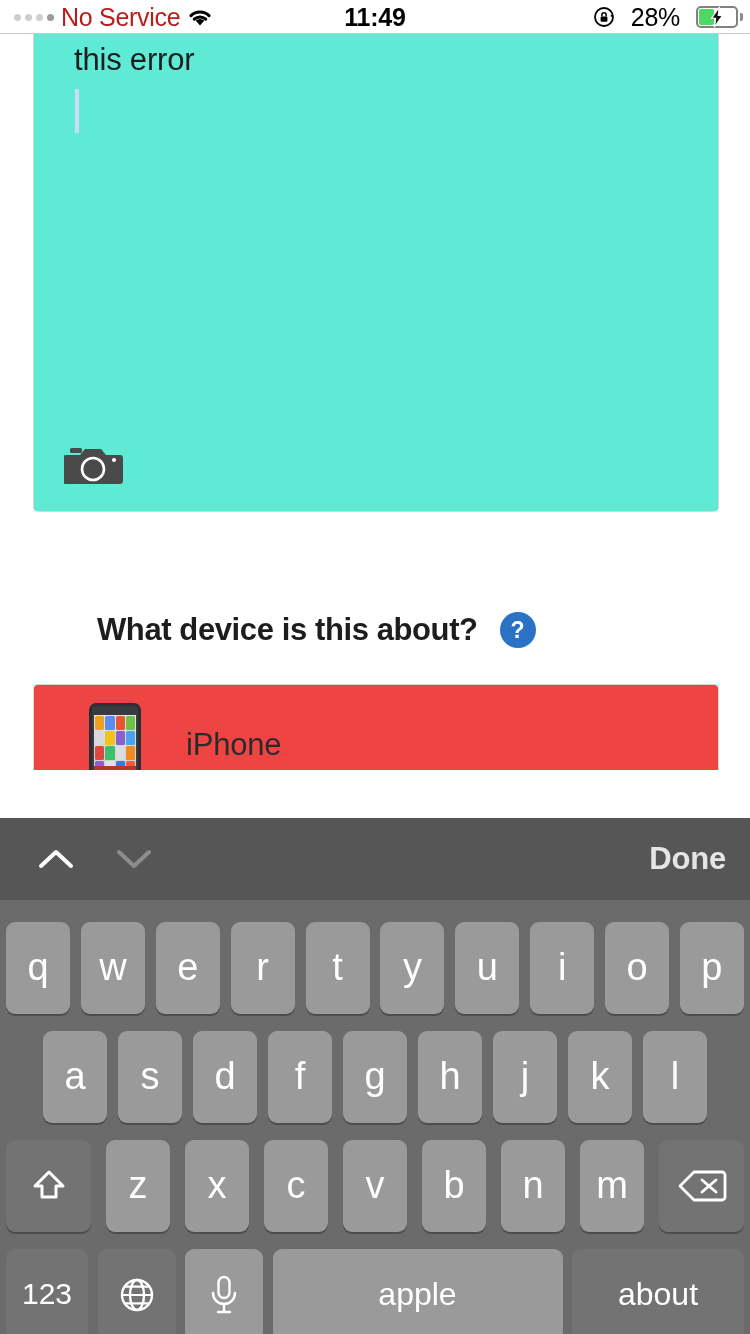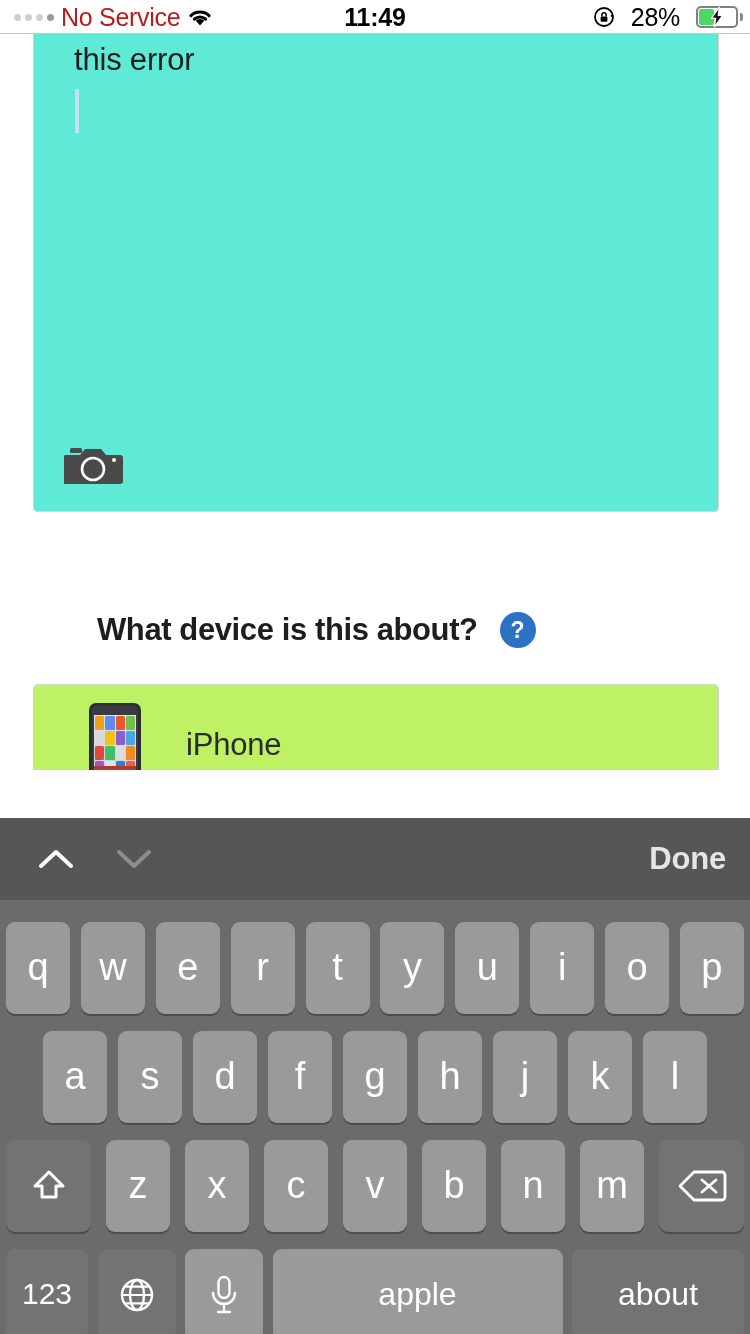--- a/index.html
+++ b/index.html
@@ -100,21 +100,21 @@
     width: 36px; height: 36px; border-radius: 50%;
     background: #2b72c4; color: #fff;
     display: flex; align-items: center; justify-content: center;
     font-size: 23px; font-weight: 700; line-height: 1;
   }
   .device-card {
     position: absolute; left: 33px; top: 650px;
     width: 686px; height: 120px;
     border: 1px solid #d6d6d6; border-bottom: none;
     border-radius: 5px 5px 0 0;
-    background: #bef264;
+    background: #ef4444;
     display: flex; align-items: center;
   }
   .device-thumb {
     position: relative; margin-left: 55px;
     width: 52px; height: 84px;
     border: 3px solid #2e2f33; border-radius: 7px;
     background: #3a3b40; overflow: hidden; flex: none;
   }
   .device-thumb .scr {
     position: absolute; left: 2px; right: 2px; top: 9px; bottom: 7px;

